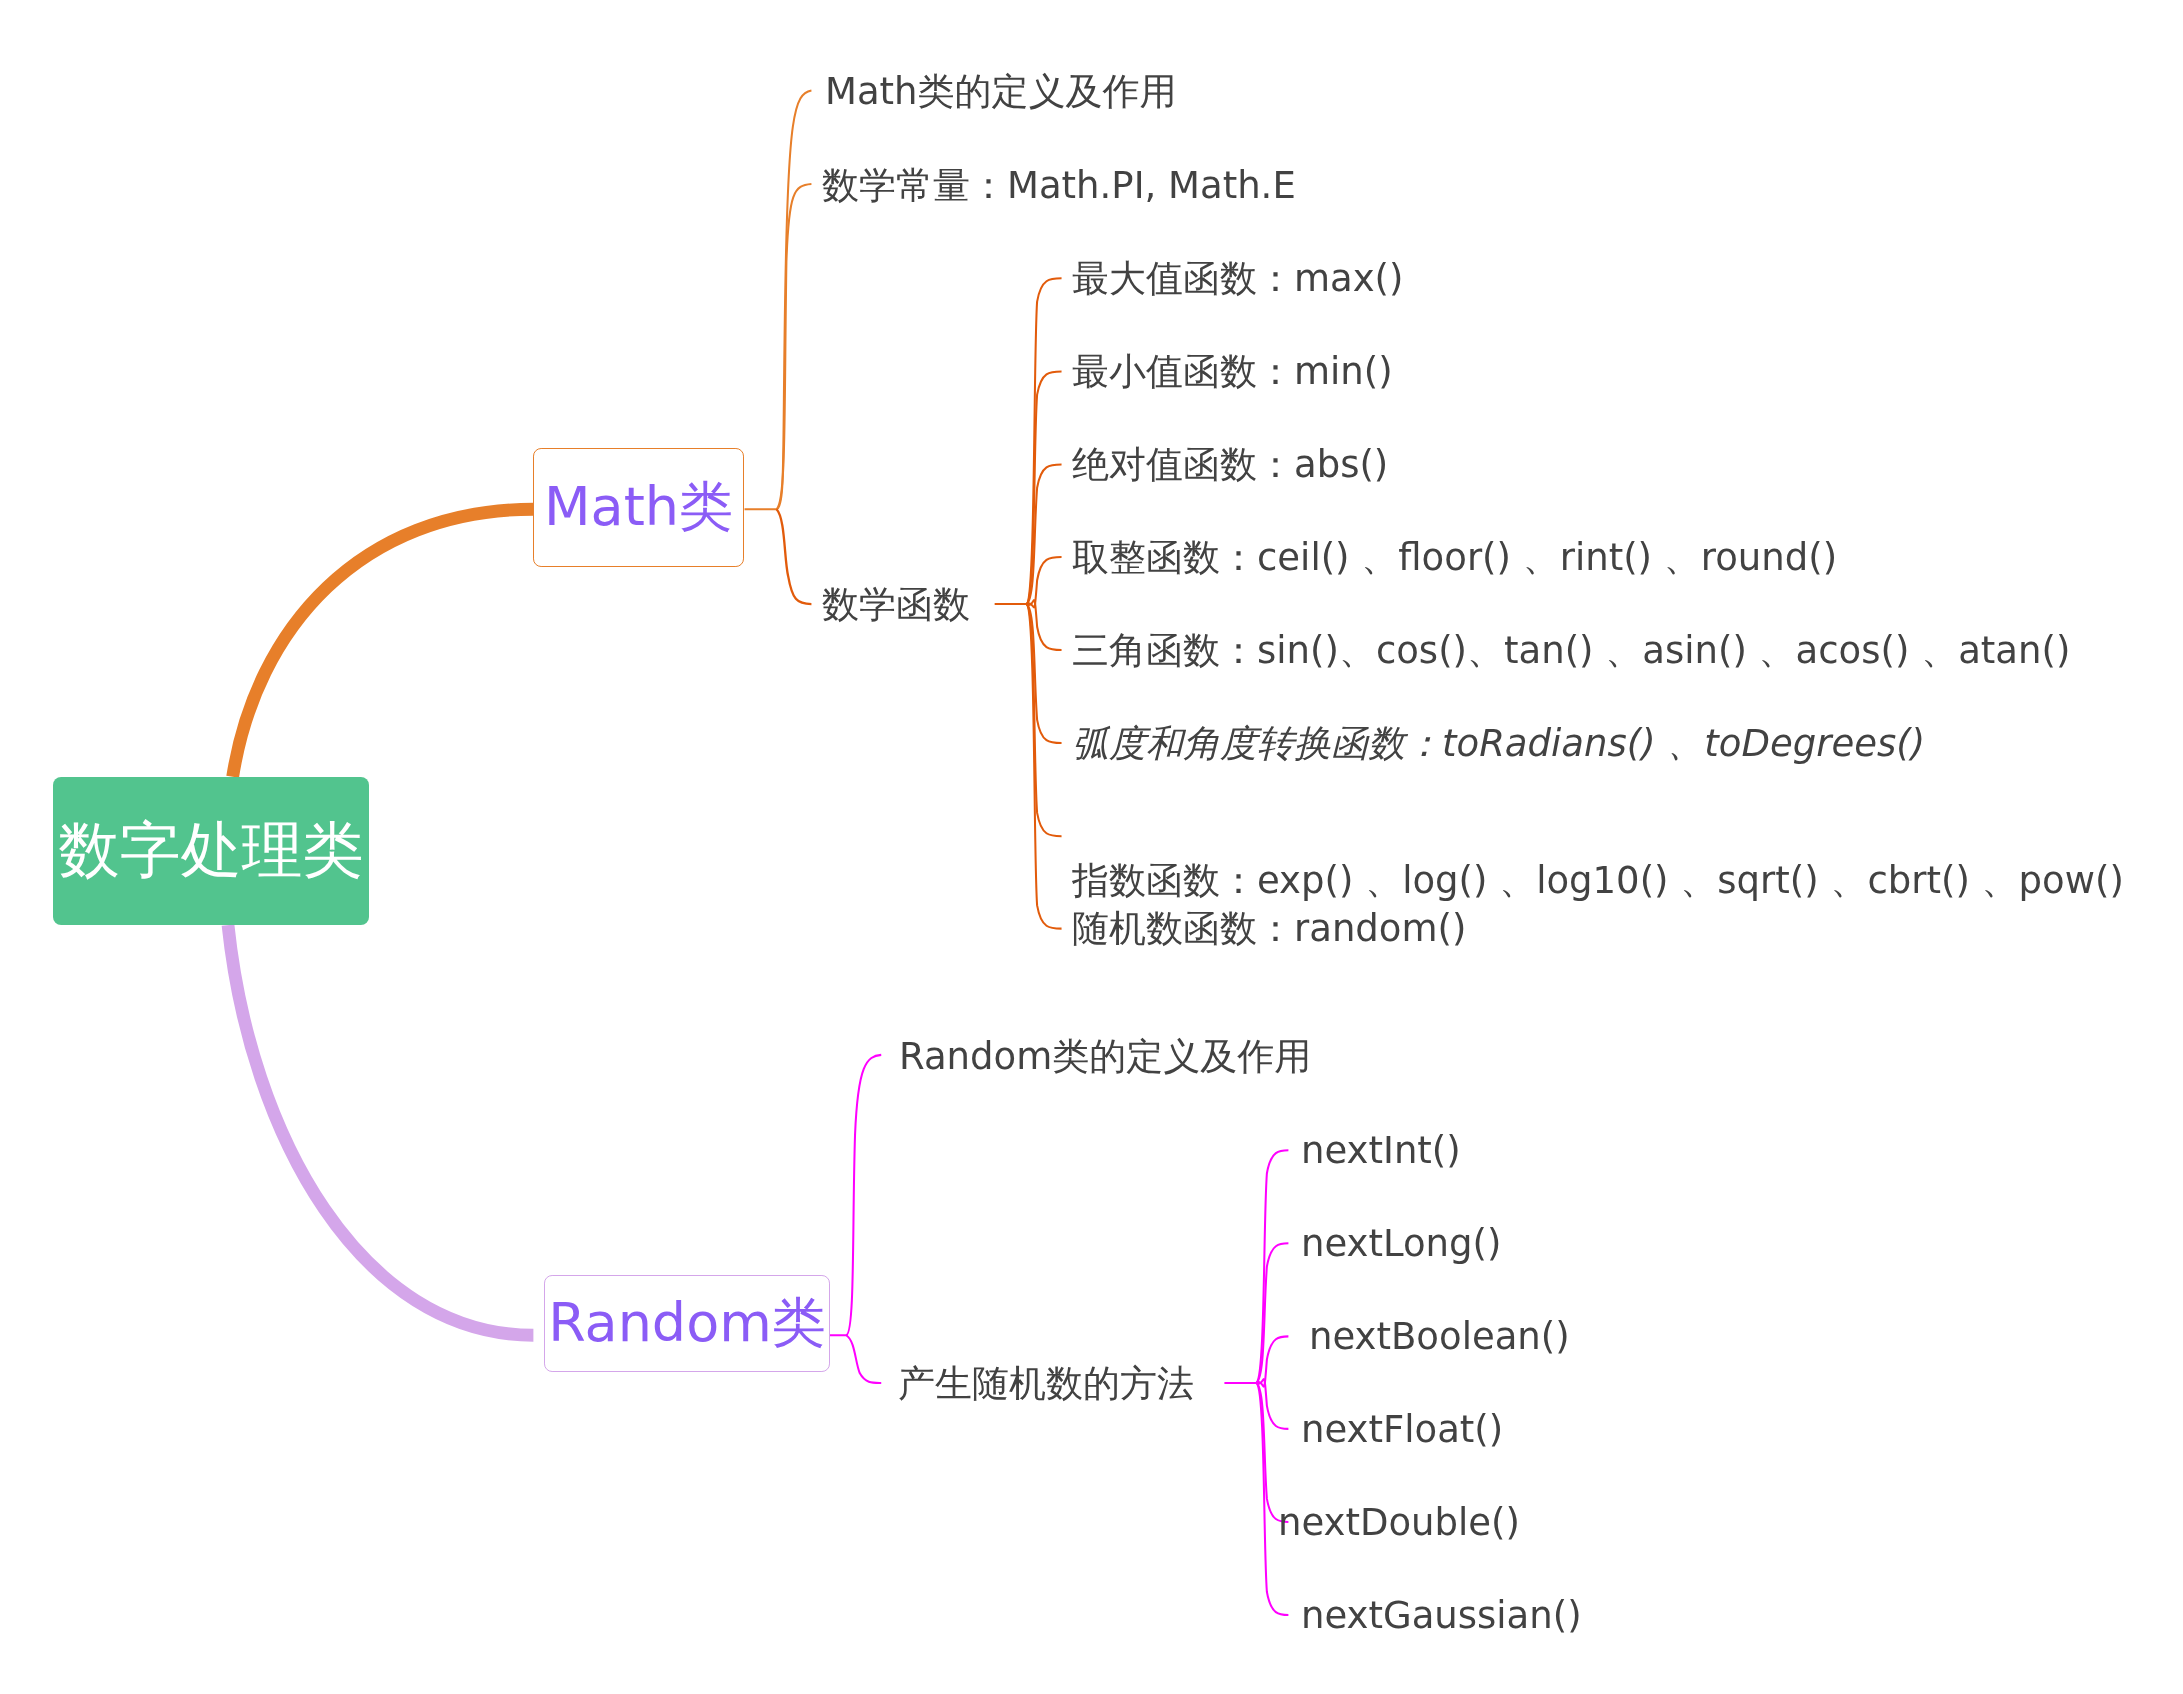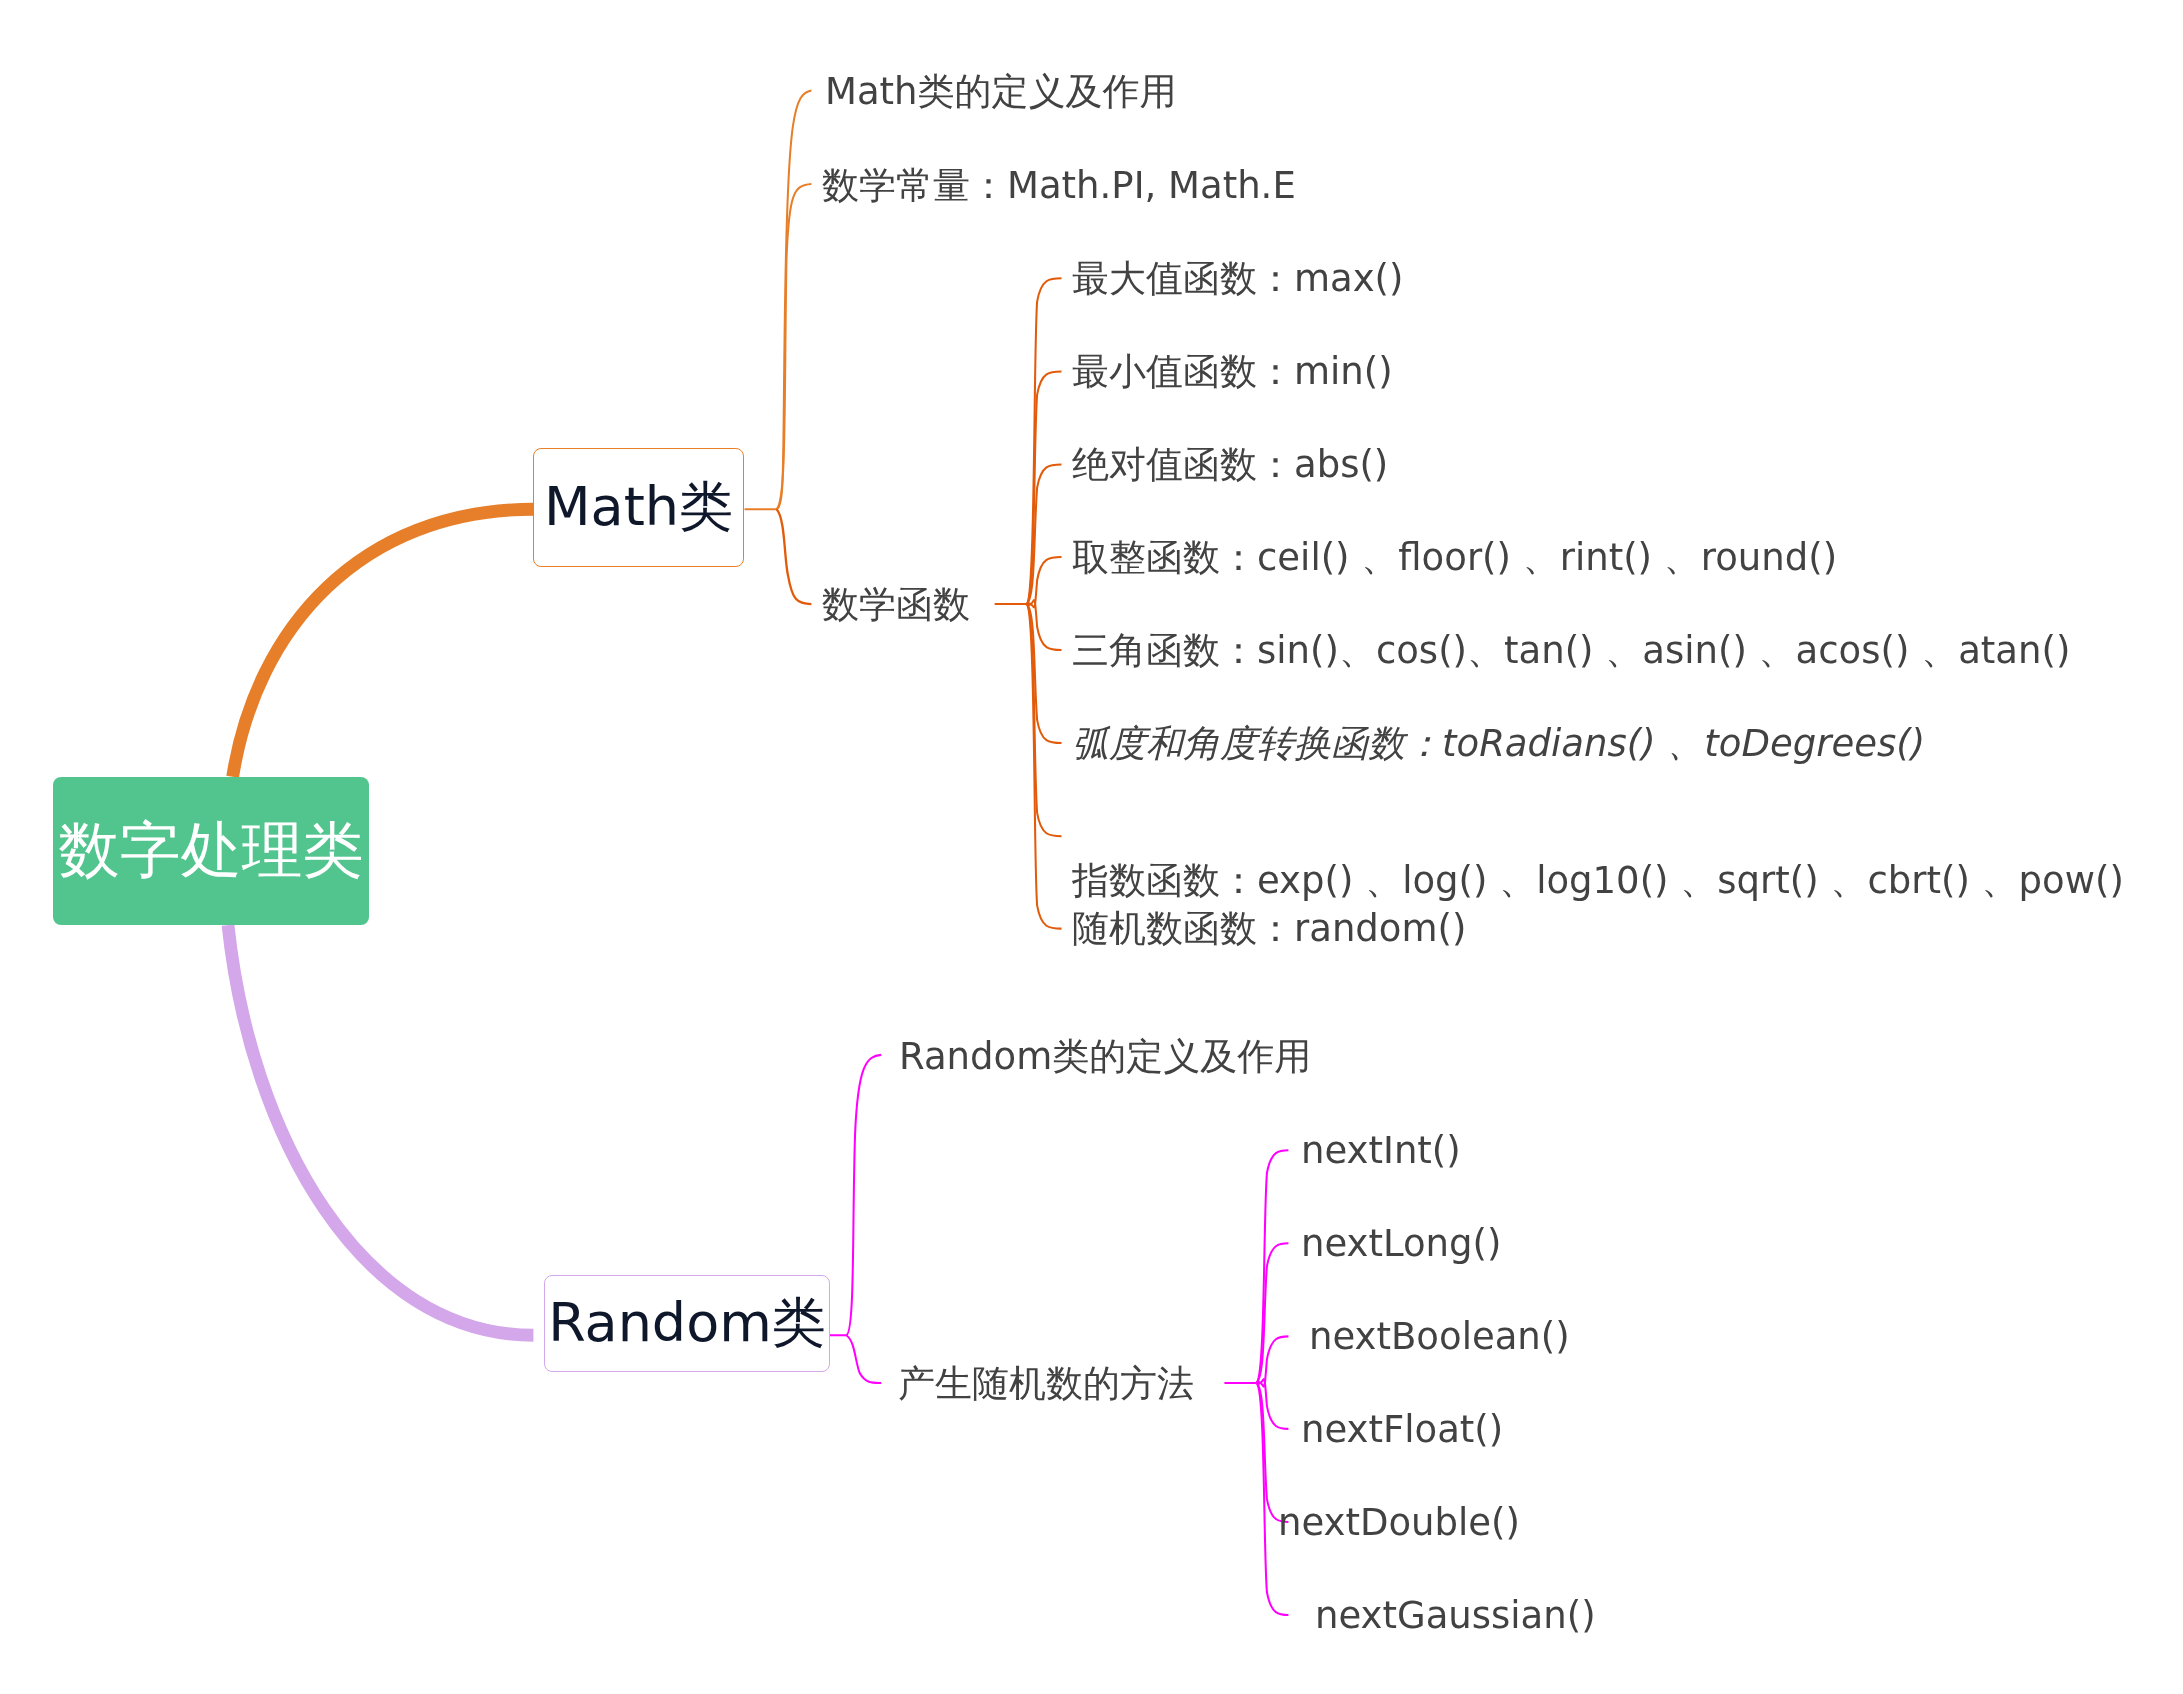--- a/index.html
+++ b/index.html
@@ -3,21 +3,21 @@
 <meta charset="utf-8">
 <style>
   html, body { margin:0; padding:0; background:#ffffff; }
   body { width:2183px; height:1695px; position:relative; overflow:hidden;
          font-family:"DejaVu Sans","Liberation Sans",sans-serif; color:#424242; }
   #links { position:absolute; left:0; top:0; width:2183px; height:1695px; }
   .node { position:absolute; white-space:nowrap; }
   .root { left:53px; top:777px; width:316px; height:148px; background:#52C48E;
           border-radius:8.1px; color:#fff; font-size:61px; display:flex;
           align-items:center; justify-content:center; }
-  .main { background:#fff; border-radius:8.1px; font-size:54px; color:#0f172a;
+  .main { background:#fff; border-radius:8.1px; font-size:54px; color:#8b5cf6;
           display:flex; align-items:center; justify-content:center; box-sizing:border-box; }
   .main-math { left:533px; top:448px; width:211px; height:119px; border:1.7px solid #E77F2A; }
   .main-random { left:544px; top:1275px; width:286px; height:97px; border:1.7px solid #D4A6EA; }
   .sub { font-size:37px; line-height:47px; transform:translateY(-23px); }
   .leaf { font-size:37px; line-height:47px; transform:translateY(-23px); }
 </style>
 </head>
 <body>
 
 <svg id="links" xmlns="http://www.w3.org/2000/svg" viewBox="0 0 3753 2913" width="2183" height="1695">
@@ -98,15 +98,15 @@
 <div class="node sub" style="left:898px; top:1383px;">
   <span>产生随机数的方法</span>
 </div>
 
 <div id="random-leaves">
   <div class="node leaf" style="left:1301px; top:1150px;"><span>nextInt()</span></div>
   <div class="node leaf" style="left:1301px; top:1243px;"><span>nextLong()</span></div>
   <div class="node leaf" style="left:1301px; top:1336px;margin-left:8px;"><span>nextBoolean()</span></div>
   <div class="node leaf" style="left:1301px; top:1429px;"><span>nextFloat()</span></div>
   <div class="node leaf" style="left:1257px; top:1522px;margin-left:21px;"><span>nextDouble()</span></div>
-  <div class="node leaf" style="left:1301px; top:1615px;margin-left:14px;"><span>nextGaussian()</span></div>
+  <div class="node leaf" style="left:1301px; top:1615px;"><span>nextGaussian()</span></div>
 </div>
 
 
 </body></html>

